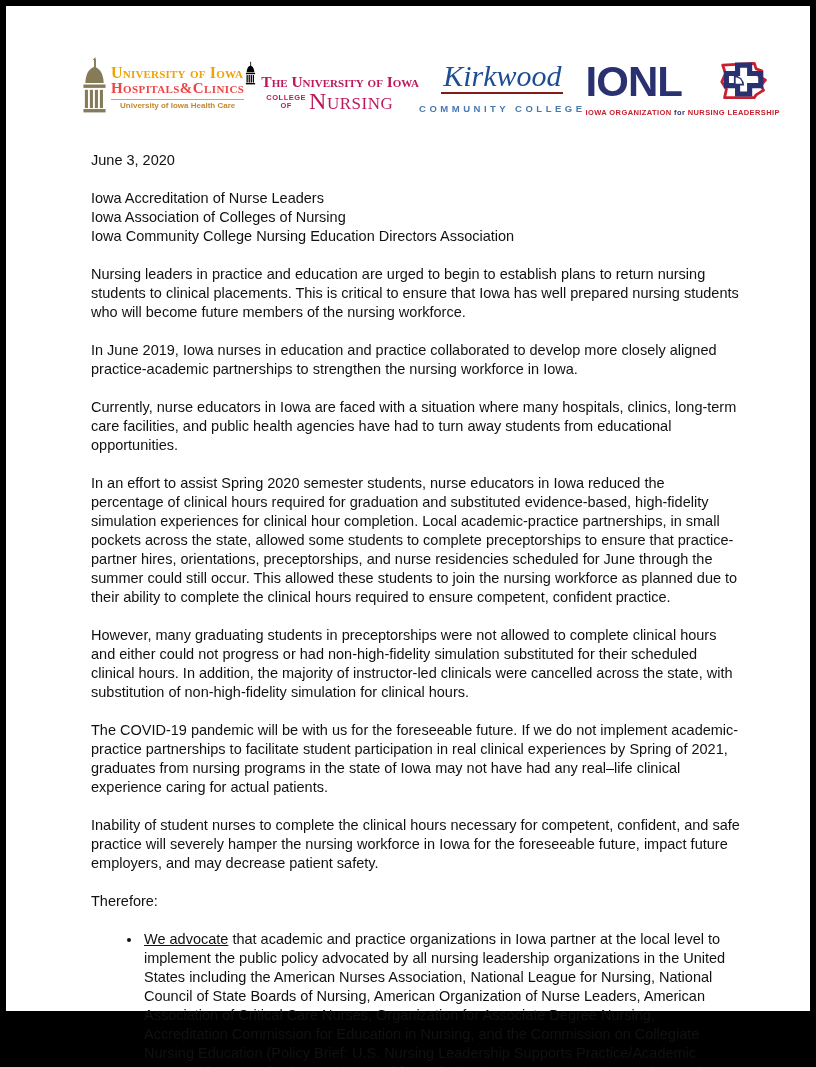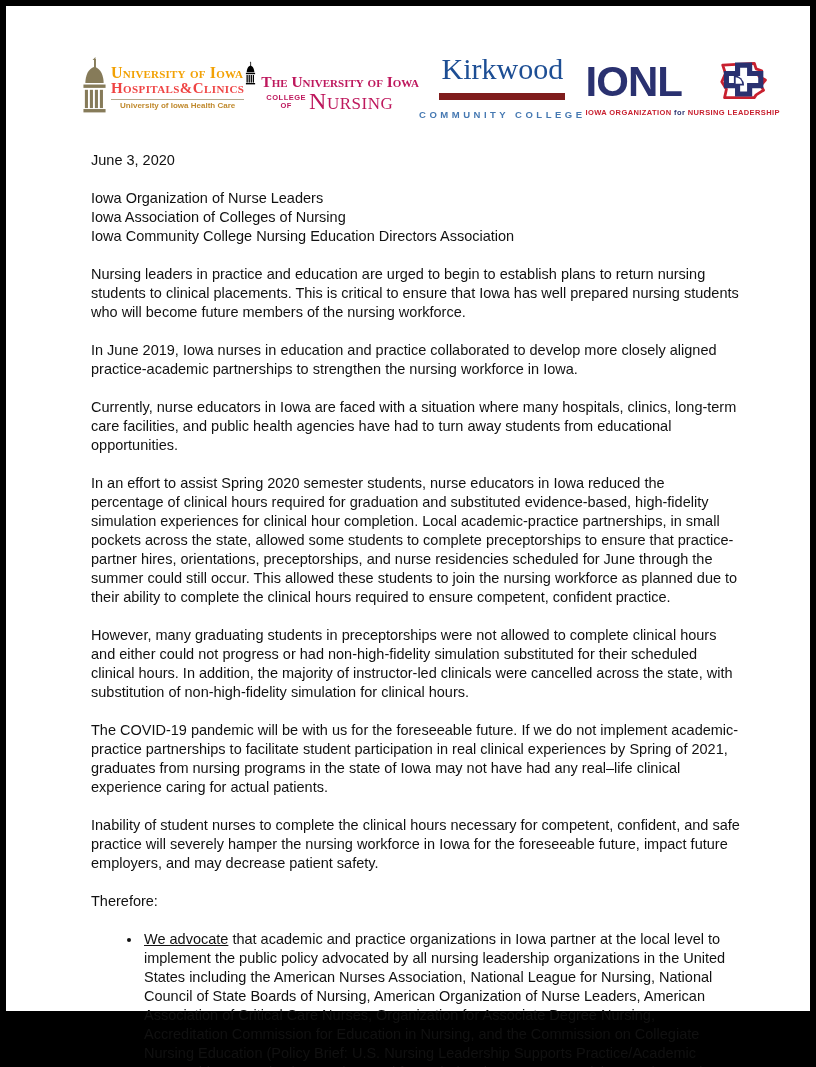--- a/index.html
+++ b/index.html
@@ -64,21 +64,21 @@
   .con-nursing{
     font-family:"Liberation Serif", serif;font-variant:small-caps;
     font-size:24px;line-height:.9;letter-spacing:.5px;white-space:nowrap;
   }
 
   
   .kirkwood{flex-direction:column;align-items:center;}
   .kw-name{
     font-family:"Liberation Serif", serif;
     font-size:30px;line-height:1;color:#1D4E94;
-    border-bottom:7px solid #7f1d1d;padding:0 2px 9px 2px;white-space:nowrap;
+    border-bottom:2px solid #7f1d1d;padding:0 2px 1px 2px;white-space:nowrap;font-style:italic;
   }
   .kw-sub{
     margin-top:9px;font-size:9.5px;font-weight:bold;color:#4679B2;
     letter-spacing:3.5px;white-space:nowrap;
   }
 
   
   .ionl{flex-direction:column;align-items:flex-start;}
   .ionl-top{display:flex;align-items:center;gap:41px;}
   .ionl-acronym{
@@ -191,21 +191,21 @@
       </div>
       <span class="ionl-tag"><span>IOWA ORGANIZATION </span><span class="for">for</span><span> NURSING LEADERSHIP</span></span>
     </div>
   </div>
 
   <div class="letter">
 
     <div class="date-line">June 3, 2020</div>
 
     <div class="recipients">
-      <div>Iowa Organization of Nurse Leaders</div>
+      <div>Iowa Accreditation of Nurse Leaders</div>
       <div>Iowa Association of Colleges of Nursing</div>
       <div>Iowa Community College Nursing Education Directors Association</div>
     </div>
 
     <p>Nursing leaders in practice and education are urged to begin to establish plans to return nursing students to clinical placements. This is critical to ensure that Iowa has well prepared nursing students who will become future members of the nursing workforce.</p>
     <p>In June 2019, Iowa nurses in education and practice collaborated to develop more closely aligned practice-academic partnerships to strengthen the nursing workforce in Iowa.</p>
     <p>Currently, nurse educators in Iowa are faced with a situation where many hospitals, clinics, long-term care facilities, and public health agencies have had to turn away students from educational opportunities.</p>
     <p>In an effort to assist Spring 2020 semester students, nurse educators in Iowa reduced the percentage of clinical hours required for graduation and substituted evidence-based, high-fidelity simulation experiences for clinical hour completion. Local academic-practice partnerships, in small pockets across the state, allowed some students to complete preceptorships to ensure that practice-partner hires, orientations, preceptorships, and nurse residencies scheduled for June through the summer could still occur. This allowed these students to join the nursing workforce as planned due to their ability to complete the clinical hours required to ensure competent, confident practice.</p>
     <p>However, many graduating students in preceptorships were not allowed to complete clinical hours and either could not progress or had non-high-fidelity simulation substituted for their scheduled clinical hours. In addition, the majority of instructor-led clinicals were cancelled across the state, with substitution of non-high-fidelity simulation for clinical hours.</p>
     <p>The COVID-19 pandemic will be with us for the foreseeable future. If we do not implement academic-practice partnerships to facilitate student participation in real clinical experiences by Spring of 2021, graduates from nursing programs in the state of Iowa may not have had any real–life clinical experience caring for actual patients.</p>

